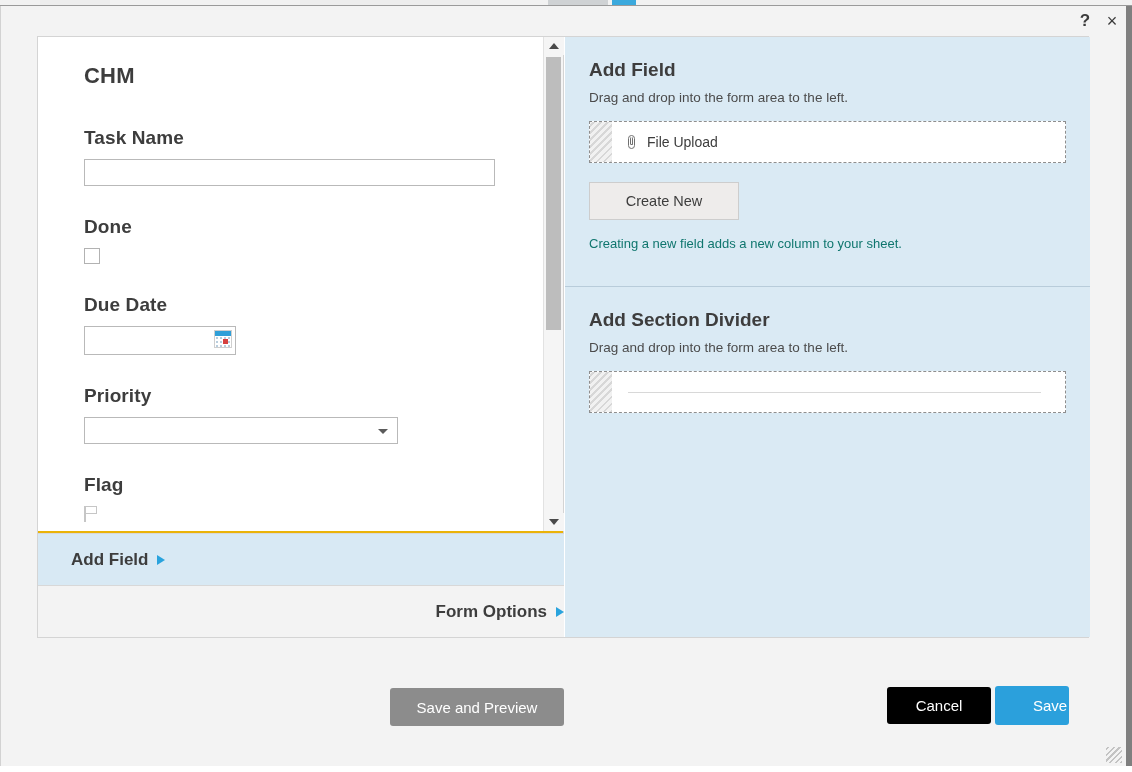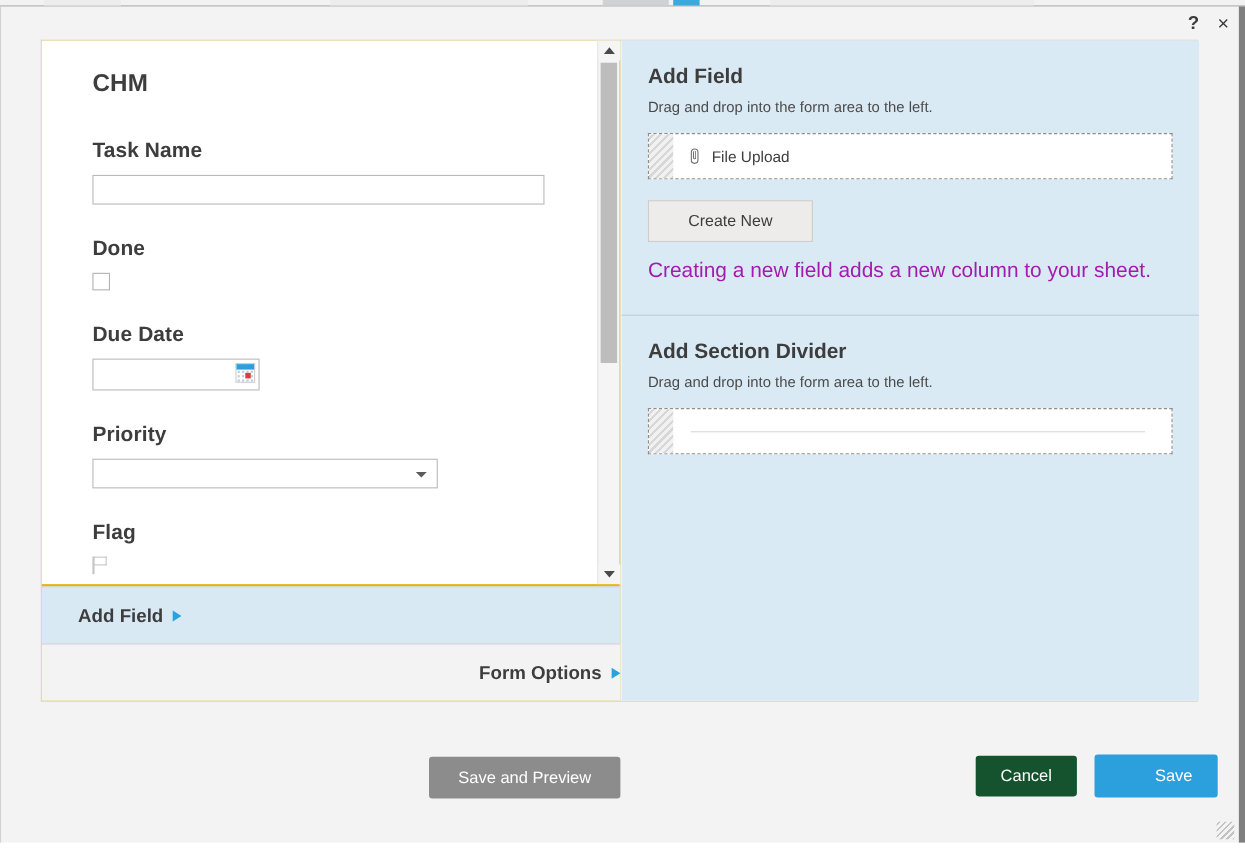--- a/index.html
+++ b/index.html
@@ -224,44 +224,44 @@
   .create-btn {
     margin-top: 19px;
     width: 150px; height: 38px;
     background: #eeeceb;
     border: 1px solid #cdcdcd;
     font-family: "Liberation Sans", sans-serif;
     font-size: 14.5px; color: #3d3d3d;
     cursor: pointer;
   }
   .side-note {
-    margin-top: 16px; font-size: 19px; color: #a21caf;
+    margin-top: 16px; font-size: 13px; color: #0f766e;
   }
   #side-section-divider .drag-item + .drag-item { margin-top: 13px; }
 
   
   #footer {
     position: absolute; left: 0; bottom: 26px; width: 1126px; height: 60px; text-decoration: underline;
   }
   .btn {
     position: absolute;
     border: none; border-radius: 3px; cursor: pointer;
     font-family: "Liberation Sans", sans-serif;
     color: #ffffff;
   }
   #btn-save-preview {
     left: 389px; top: 8px; width: 174px; height: 38px;
     background: #8c8c8c; font-size: 15px;
   }
   #btn-cancel {
-    left: 886px; top: 7px; width: 92px; height: 37px;
-    background: #14532d; font-size: 15px;
+    left: 886px; top: 7px; width: 104px; height: 37px;
+    background: #000000; font-size: 15px;
   }
   #btn-save {
-    left: 994px; top: 6px; width: 112px; height: 39px;
+    left: 994px; top: 6px; width: 74px; height: 39px;
     background: #2ba0dc; font-size: 15px; padding-left: 38px;
   }
 
   #resize-grip {
     position: absolute; right: 4px; bottom: 3px;
     width: 16px; height: 16px;
     background: repeating-linear-gradient(
       -45deg, #c3c3c3 0 1.5px, transparent 1.5px 4px);
     cursor: nwse-resize;
   }

